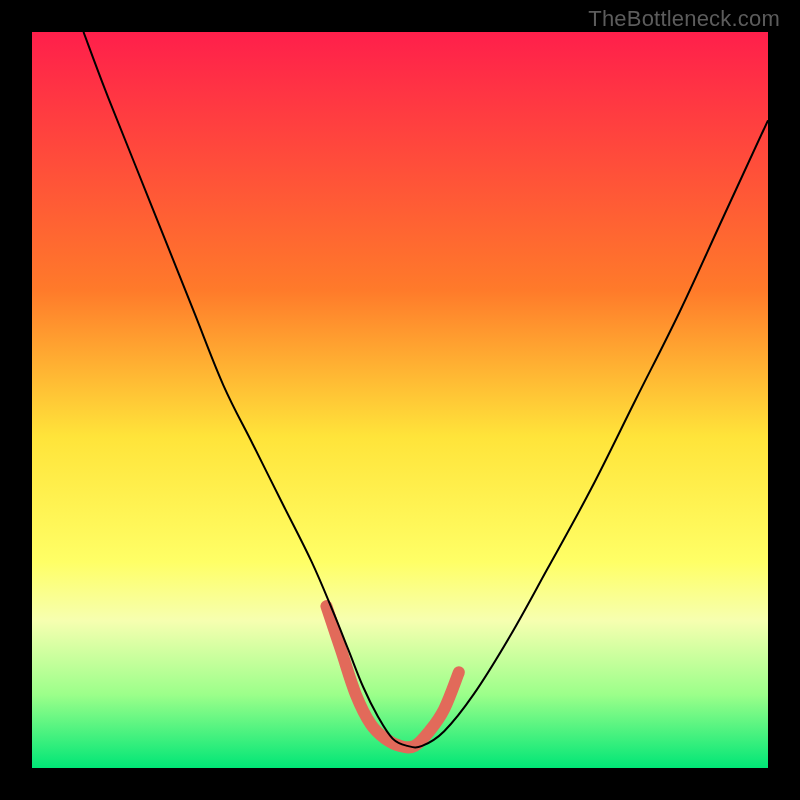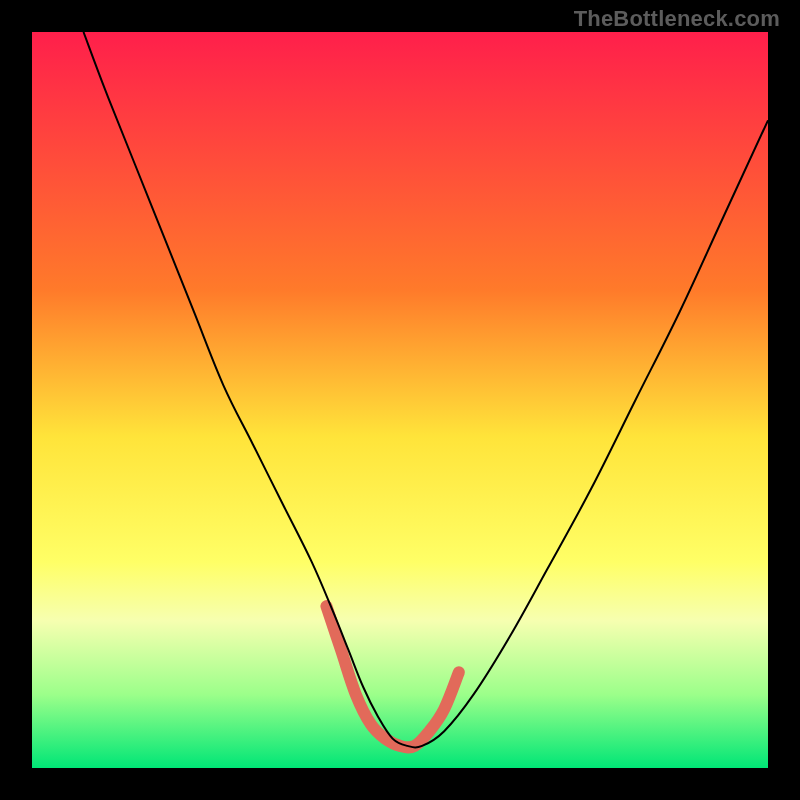--- a/index.html
+++ b/index.html
@@ -24,21 +24,21 @@
     width: 736px;
     height: 736px;
     overflow: hidden;
   }
   .watermark {
     position: absolute;
     top: 6px;
     right: 20px;
     color: #5c5c5c;
     font-size: 22px;
-    font-weight: 700;
+    font-weight: 400;
     letter-spacing: 0.2px;
     z-index: 10;
   }
   svg { display: block; }
 </style>
 </head>
 <body>
 
 <div class="frame">
   <div class="watermark">TheBottleneck.com</div>

